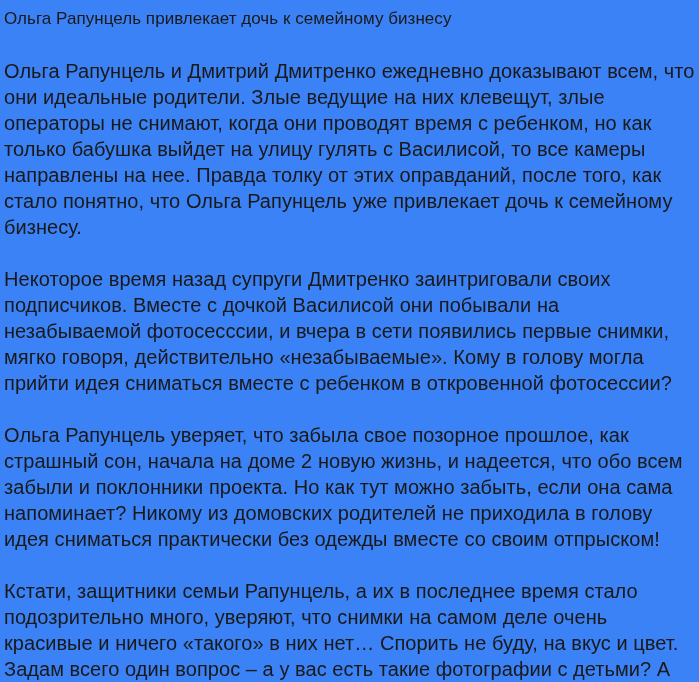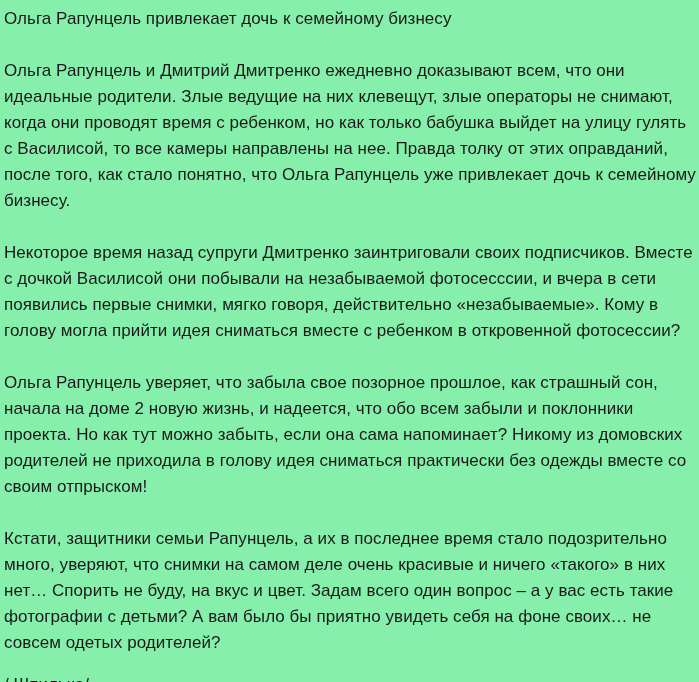--- a/index.html
+++ b/index.html
@@ -14,32 +14,32 @@
     overflow: hidden;
     font-family: "Liberation Sans", "DejaVu Sans", sans-serif;
     color: #191919;
     -webkit-font-smoothing: antialiased;
   }
   .article {
     box-sizing: border-box;
     width: 699px;
     height: 682px;
     padding: 6px 2px 0 4px;
-    background: #86efac;
+    background: #3b82f6;
   }
   .headline {
     font-size: 17px;
     line-height: 26px;
     font-weight: 400;
     margin: 0 0 26px 0;
     letter-spacing: 0.05px;
     white-space: normal;
   }
   .para {
-    font-size: 17px;
+    font-size: 20px;
     line-height: 26px;
     font-weight: 400;
     margin: 0 0 26px 0;
     letter-spacing: 0.05px;
     text-align: left;
   }
   .para:last-of-type {
     margin-bottom: 0;
   }
   .signature {

